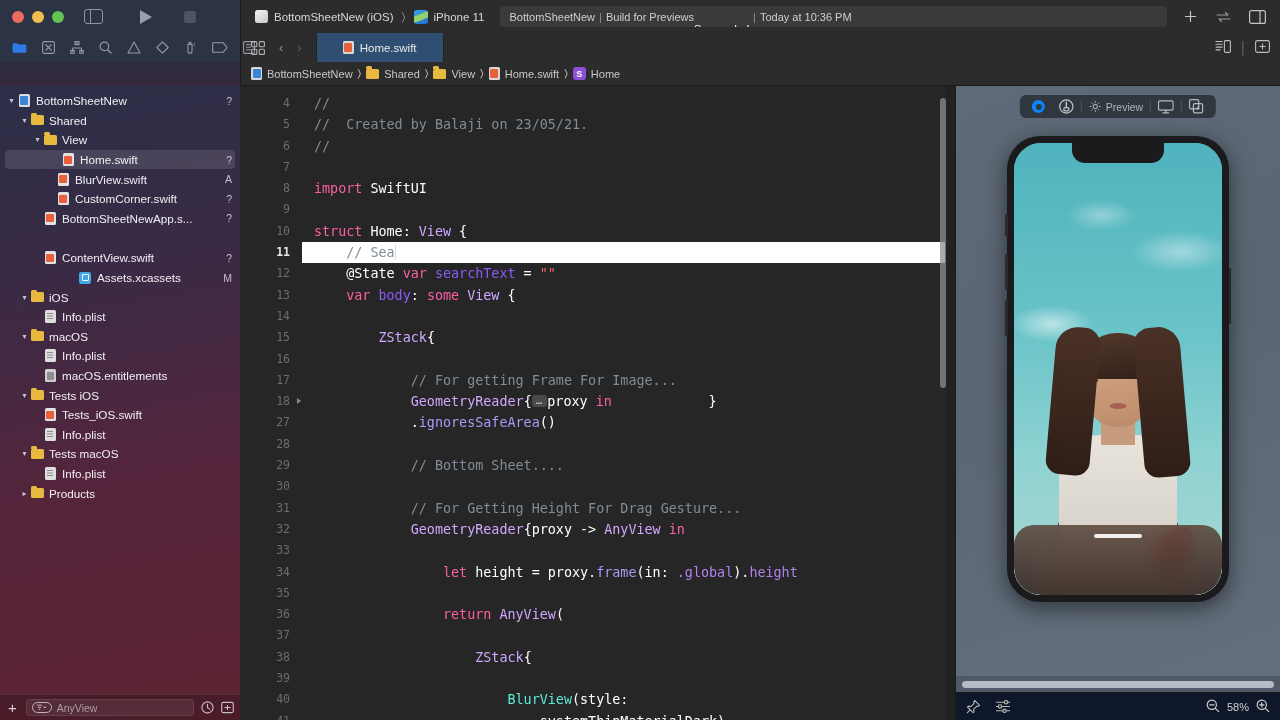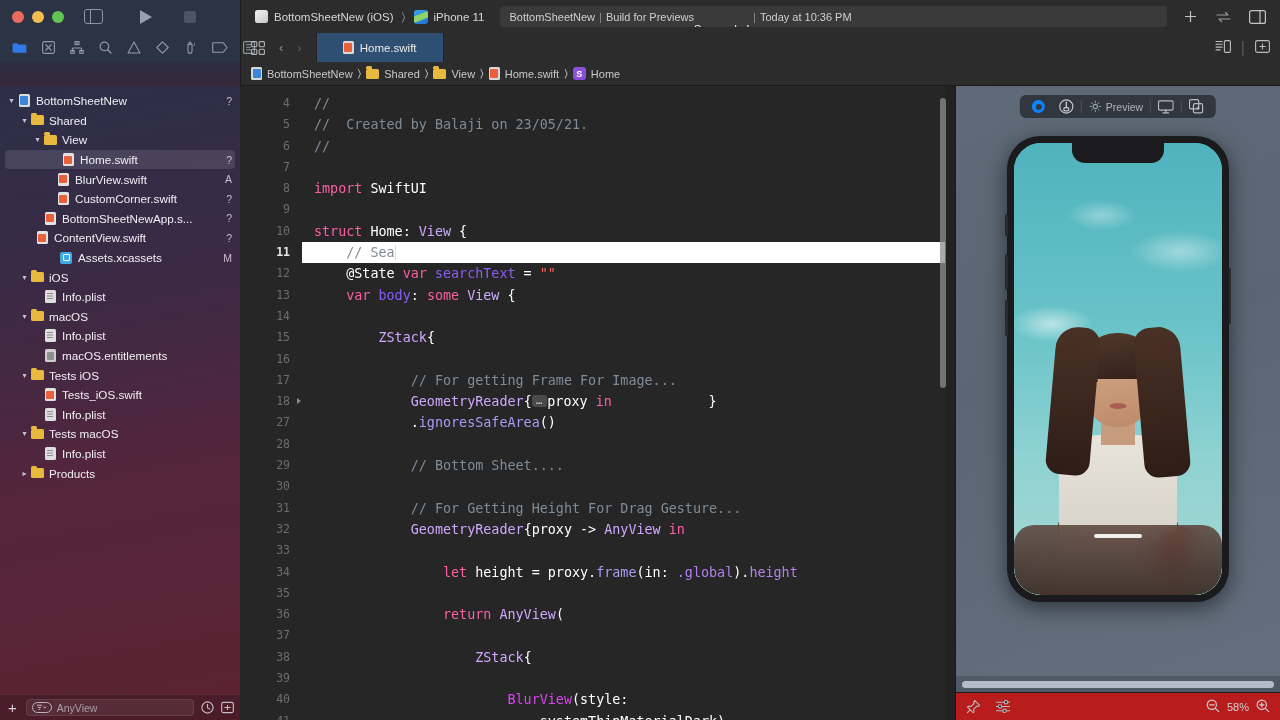--- a/index.html
+++ b/index.html
@@ -106,21 +106,21 @@
   .gutter .gl{height:21.3px;line-height:21.3px;text-align:right;padding-right:12px;
     font-family:"DejaVu Sans Mono",monospace;font-size:11.5px;color:#6d6d6d;position:relative;}
   .gutter .gl.cur{color:#e8e8e8;font-weight:700;}
   .gutter .gl .fold{position:absolute;right:1px;top:7px;width:0;height:0;border-left:4px solid #8a8a8a;
     border-top:3px solid transparent;border-bottom:3px solid transparent;}
   .codecol{flex:1;min-width:0;position:relative;padding-top:7px;overflow:hidden;}
   .cl{height:21.3px;line-height:21.3px;font-family:"DejaVu Sans Mono",monospace;font-size:13.4px;
     white-space:pre;color:#d8d8d8;padding-left:12px;position:relative;}
   .cl.cur{background:#ffffff;}
   .cm{color:#7f8c98;} .kw{color:#fc5fa3;} .ty{color:#d0a8ff;} .fn{color:#a79cf5;}
-  .str{color:#fc6a5d;} .pl{color:#ffffff;} .id{color:#8b5cf6;} .mt{color:#d946ef;}
+  .str{color:#fc6a5d;} .pl{color:#ffffff;} .id{color:#8b5cf6;} .mt{color:#5eead4;}
   .prop{color:#b281eb;}
   .ellip{display:inline-block;background:#4a4a4a;border-radius:3px;padding:0 4px;color:#c9c9c9;
     font-size:11px;line-height:12px;vertical-align:2px;letter-spacing:1px;}
   .caret{display:inline-block;width:1.6px;height:15px;background:#dcdcdc;vertical-align:-3px;}
   .escroll{position:absolute;right:9px;top:12px;width:6px;height:290px;border-radius:3px;background:#8e8e8e;opacity:.75;}
   .edge{position:absolute;right:0;top:0;bottom:0;width:10px;background:#222;}
 
   
   .preview{width:325px;flex:0 0 325px;display:flex;flex-direction:column;background:#5f6b78;border-left:1px solid #191919;}
   .pvbanner{height:25px;flex:0 0 25px;background:#2a2a2a;display:flex;align-items:center;padding:0 7px 0 14px;gap:7px;}
@@ -181,21 +181,21 @@
     background:linear-gradient(180deg,#3b3a3c,#232325);border-radius:6px;}
 
   .sheet{position:absolute;left:0;right:0;bottom:0;height:70px;border-radius:20px 20px 27px 27px;
     background:linear-gradient(180deg,rgba(92,72,62,.88),rgba(58,44,38,.94));
     backdrop-filter:blur(12px); z-index:3;}
   .handle{position:absolute;top:9px;left:50%;transform:translateX(-50%);width:48px;height:3.5px;
     border-radius:2px;background:rgba(255,255,255,.9);}
 
   .pvscroll{height:16px;flex:0 0 16px;background:#4f5a66;display:flex;align-items:center;padding:0 6px;}
   .pvscroll .bar{flex:1;height:7px;border-radius:4px;background:#b4bcc5;}
-  .pvbottom{height:28px;flex:0 0 28px;background:#b91c1c;display:flex;align-items:center;padding:0 10px;gap:14px;
+  .pvbottom{height:28px;flex:0 0 28px;background:#0f172a;display:flex;align-items:center;padding:0 10px;gap:14px;
     border-top:1px solid #1c1c1c;}
   .pvb-ico{color:#b6b6b6;display:flex;align-items:center;}
   .zoomgrp{margin-left:auto;display:flex;align-items:center;gap:7px;color:#cfcfcf;font-size:11px;}
 </style>
 </head>
 <body>
 
 <div id="app">
 
   <div class="toolbar">
@@ -424,29 +424,29 @@
             <span class="stat">?</span>
           </div>
           <div class="row" style="padding-left: 32px;">
             <span class="tw"></span>
             <span class="ficon">
               <span class="i-swift"></span>
             </span>
             <span class="lbl">BottomSheetNewApp.s...</span>
             <span class="stat">?</span>
           </div>
-          <div class="row" style="padding-left: 24px;">
+          <div class="row" style="padding-left: 32px; margin-top: 20px;">
             <span class="tw"></span>
             <span class="ficon">
               <span class="i-swift"></span>
             </span>
             <span class="lbl">ContentView.swift</span>
             <span class="stat">?</span>
           </div>
-          <div class="row" style="padding-left: 48px;">
+          <div class="row" style="padding-left: 36px; margin-left: 31px;">
             <span class="tw"></span>
             <span class="ficon">
               <span class="i-assets"></span>
             </span>
             <span class="lbl">Assets.xcassets</span>
             <span class="stat">M</span>
           </div>
           <div class="row" style="padding-left: 19px;">
             <span class="tw">▾</span>
             <span class="ficon">

